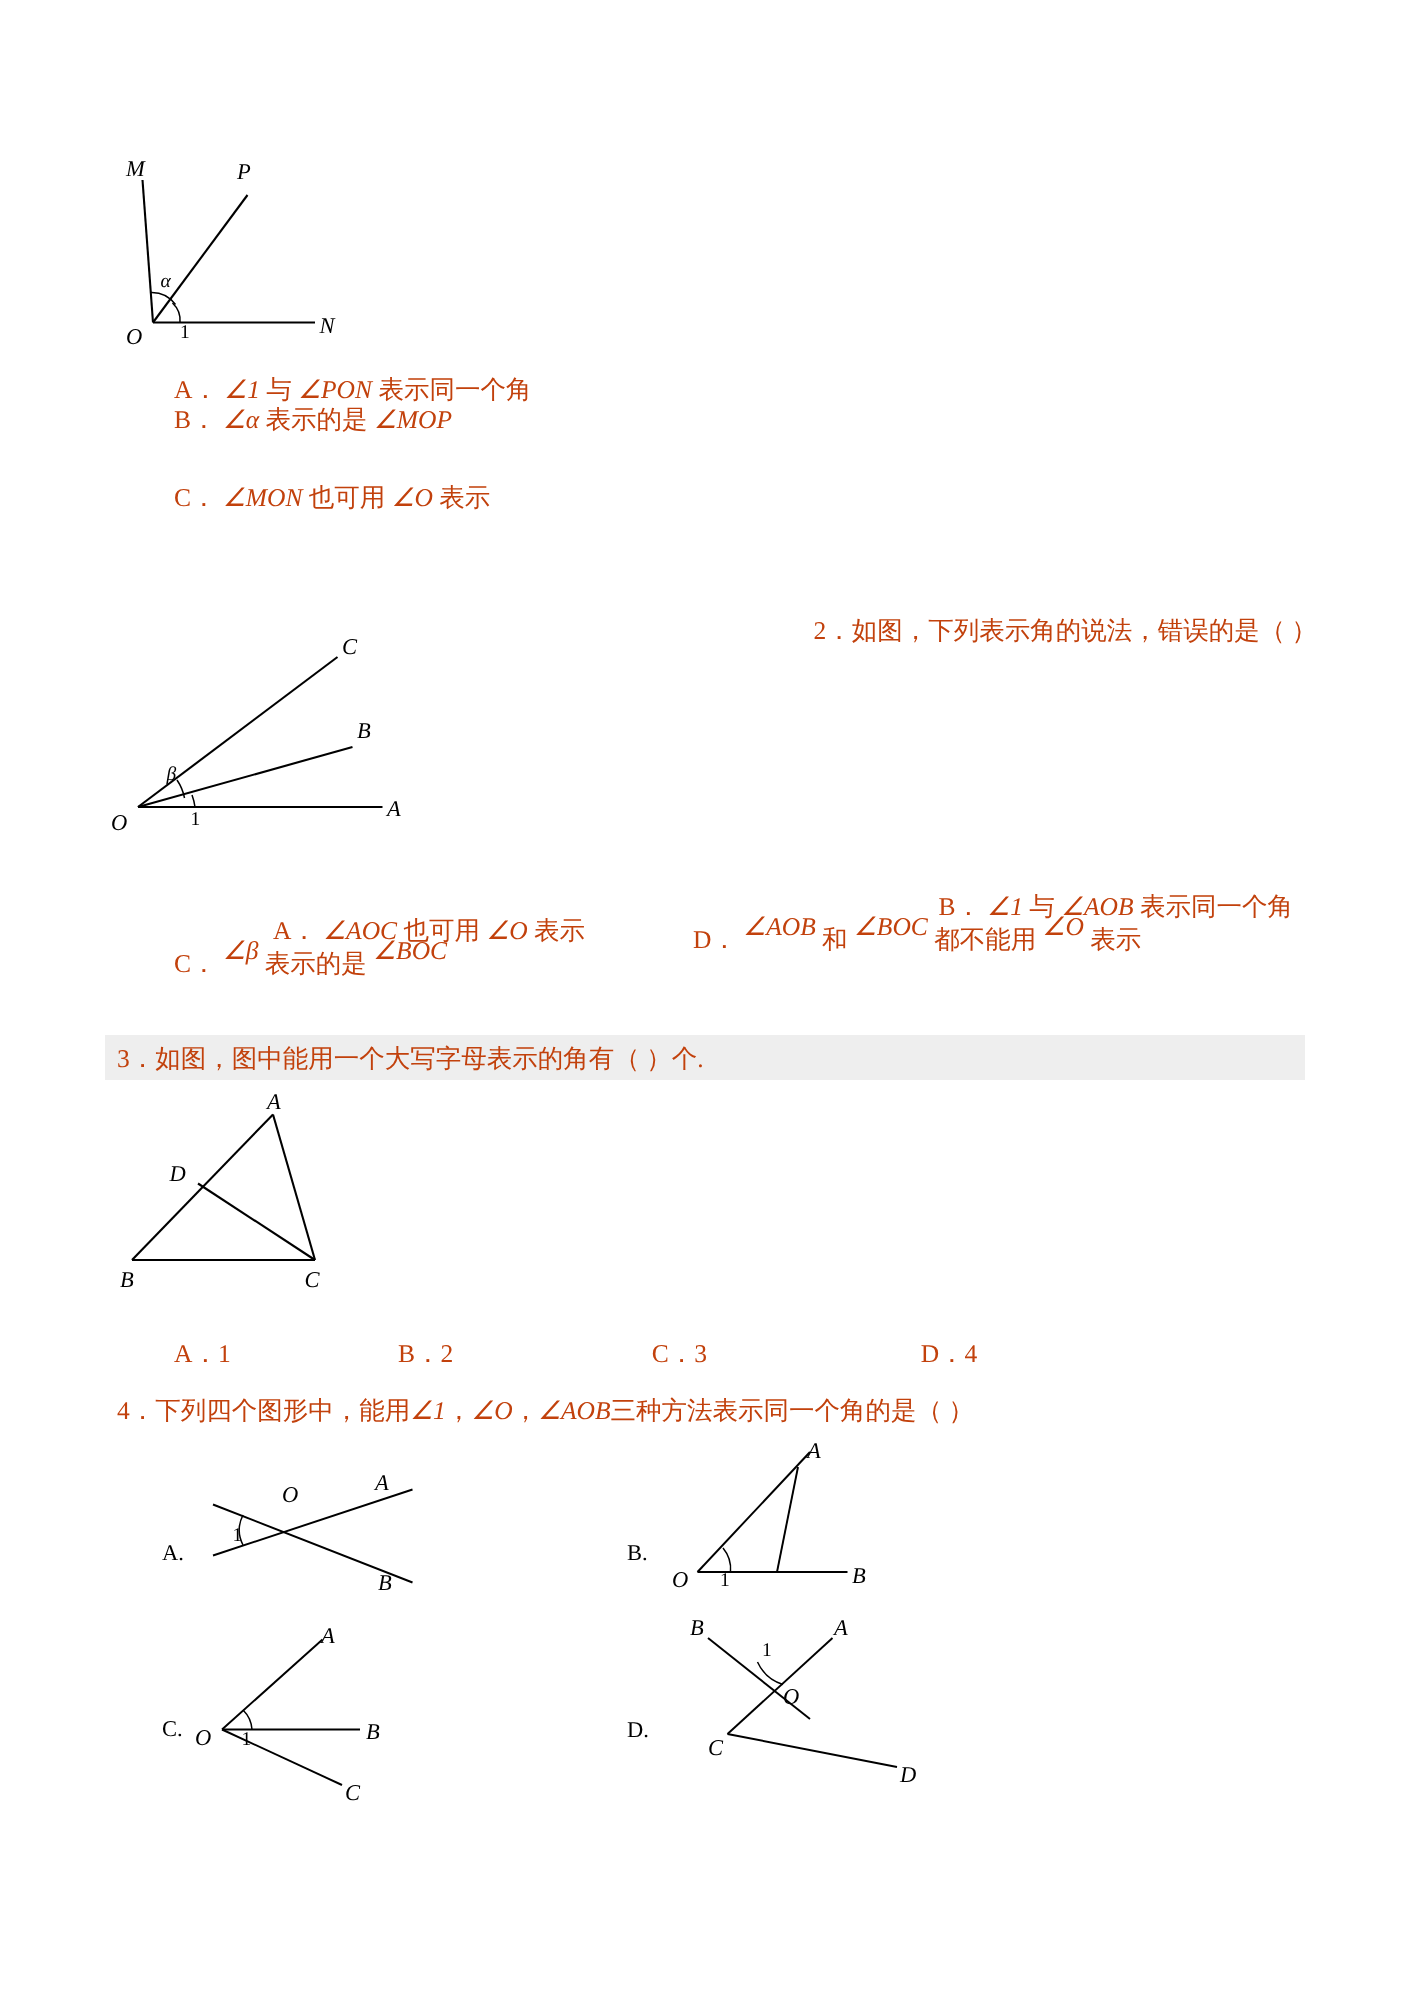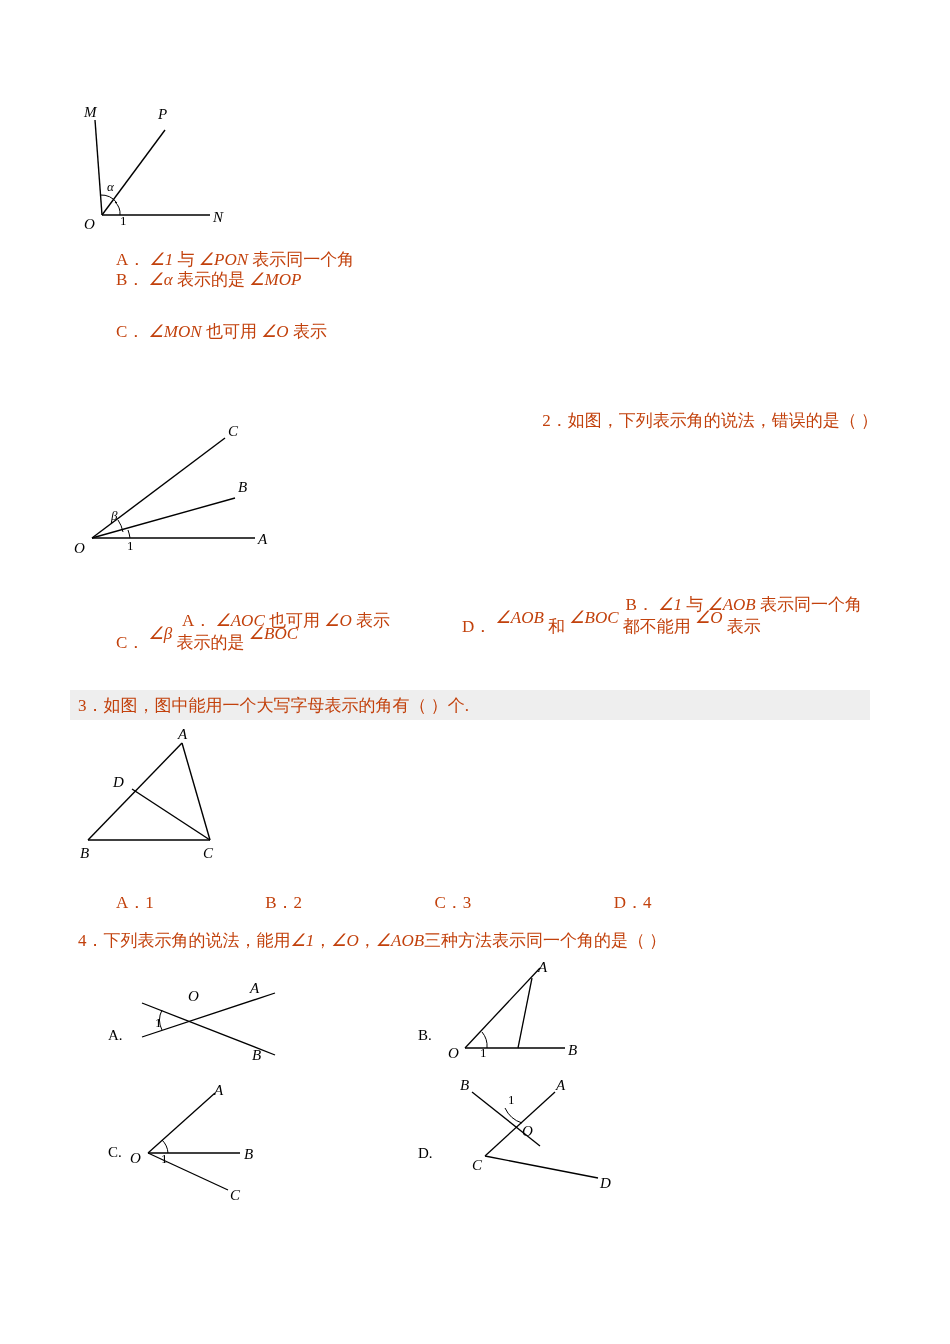--- a/index.html
+++ b/index.html
@@ -181,21 +181,21 @@
     </span>
     <span style="display:inline-block; width:175px;">
       <span class="mathup">C．</span><span class="mathup">3</span>
     </span>
     <span style="display:inline-block;">
       <span class="mathup">D．</span><span class="mathup">4</span>
     </span>
   </div>
 
   <div class="abs q-text" style="left:78px; top:928px; width:820px;">
-    <span class="q-num">4．</span><span>下列表示角的说法，能用</span><span class="math">∠1</span><span>，</span><span class="math">∠O</span><span>，</span><span class="math">∠AOB</span><span>三种方法表示同一个角的是（    ）</span>
+    <span class="q-num">4．</span><span>下列四个图形中，能用</span><span class="math">∠1</span><span>，</span><span class="math">∠O</span><span>，</span><span class="math">∠AOB</span><span>三种方法表示同一个角的是（    ）</span>
   </div>
 
   <div class="abs" style="left:100px; top:965px;">
     <svg width="330" height="110" viewBox="0 0 330 110" class="fig">
       <text x="8" y="75" class="up" style="font-style:normal;">A.</text>
 
       <line x1="42" y1="38" x2="175" y2="90" stroke="#000" stroke-width="1.3"></line>
       <line x1="42" y1="72" x2="175" y2="28" stroke="#000" stroke-width="1.3"></line>
       <path d="M 62 45 A 22 22 0 0 0 62 65" fill="none" stroke="#000" stroke-width="1"></path>
       <text x="88" y="36">O</text>

